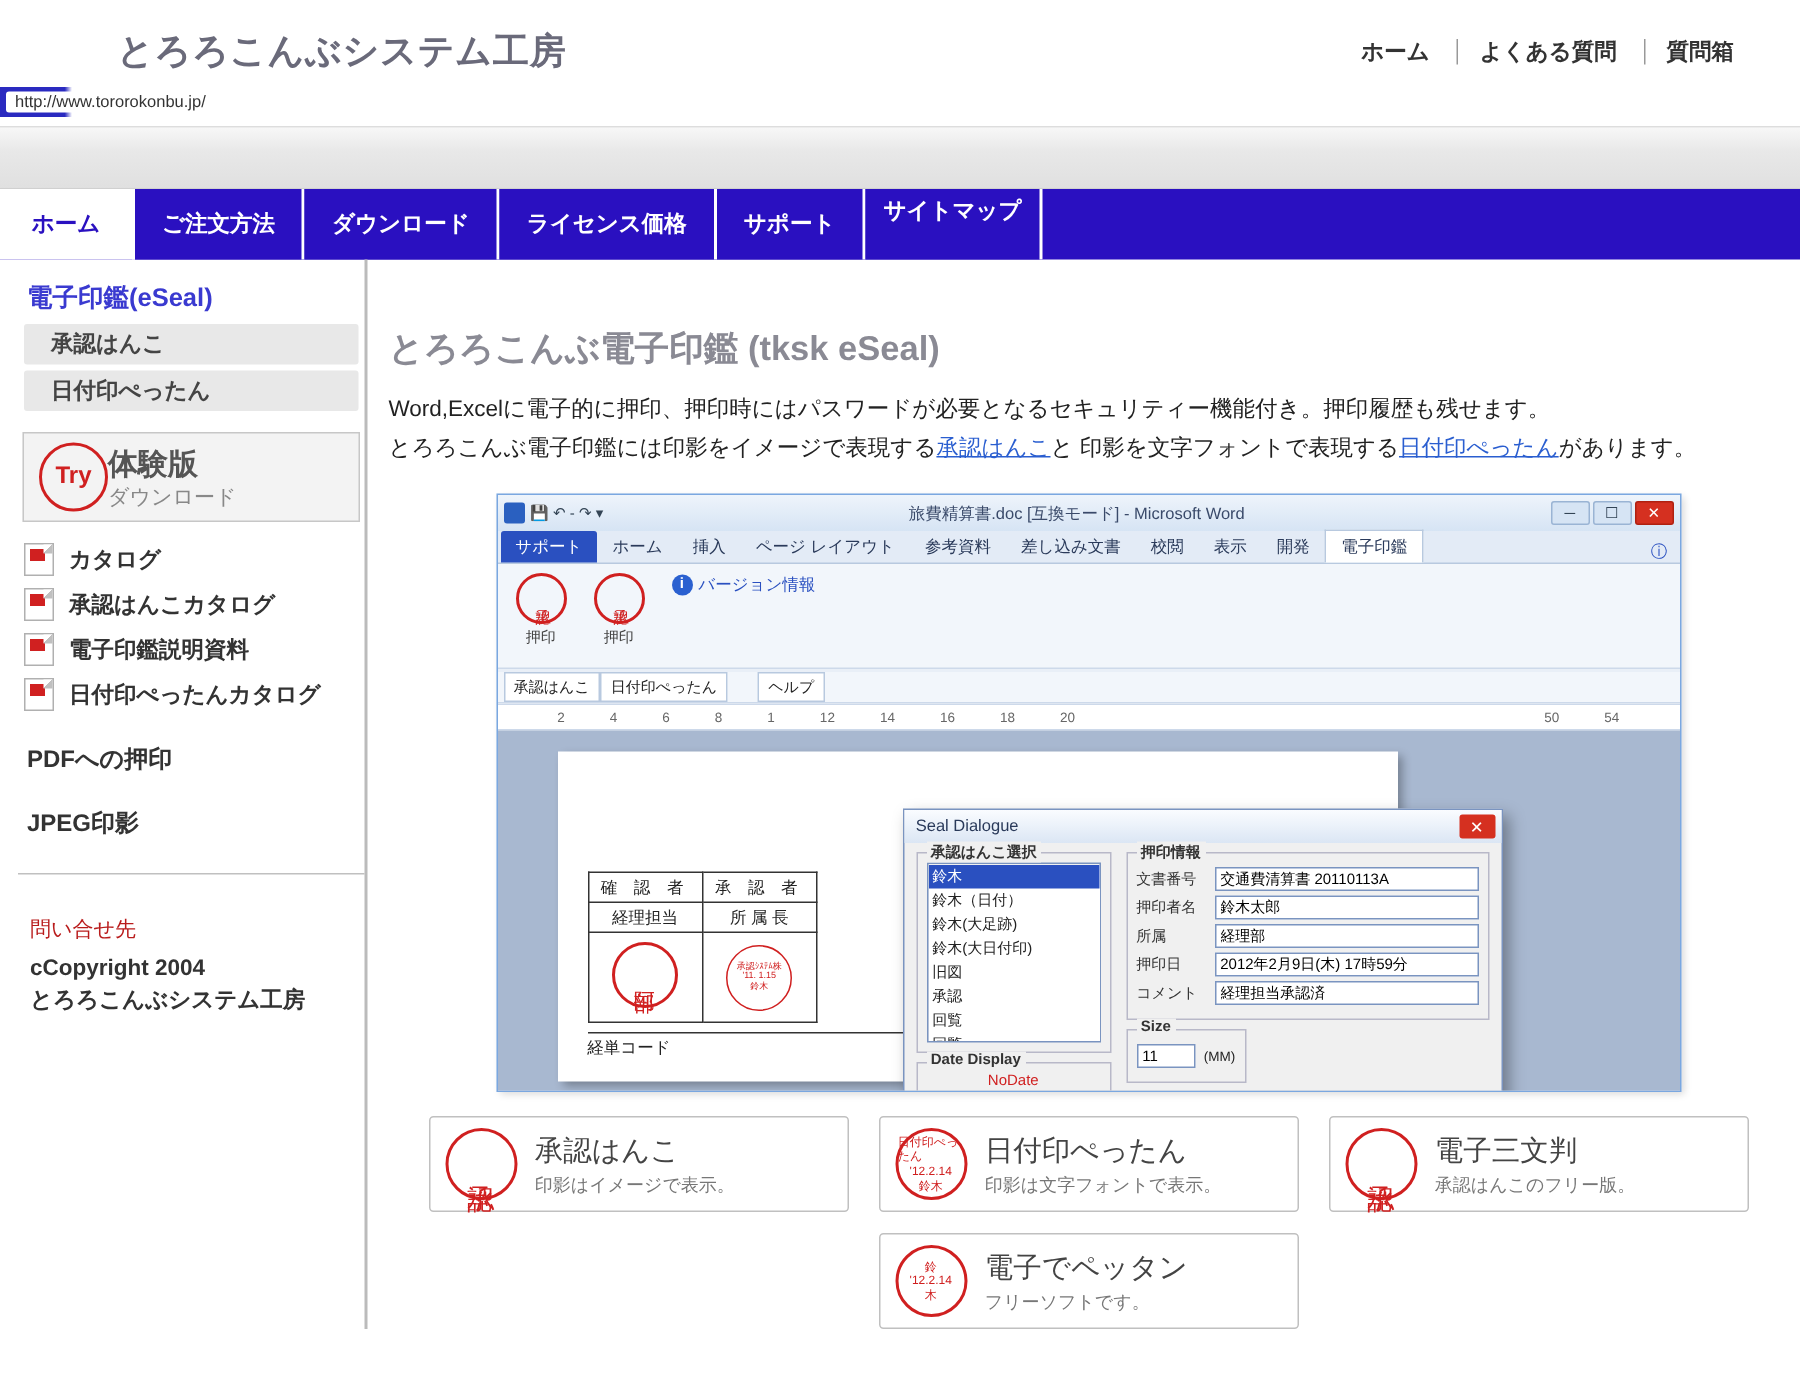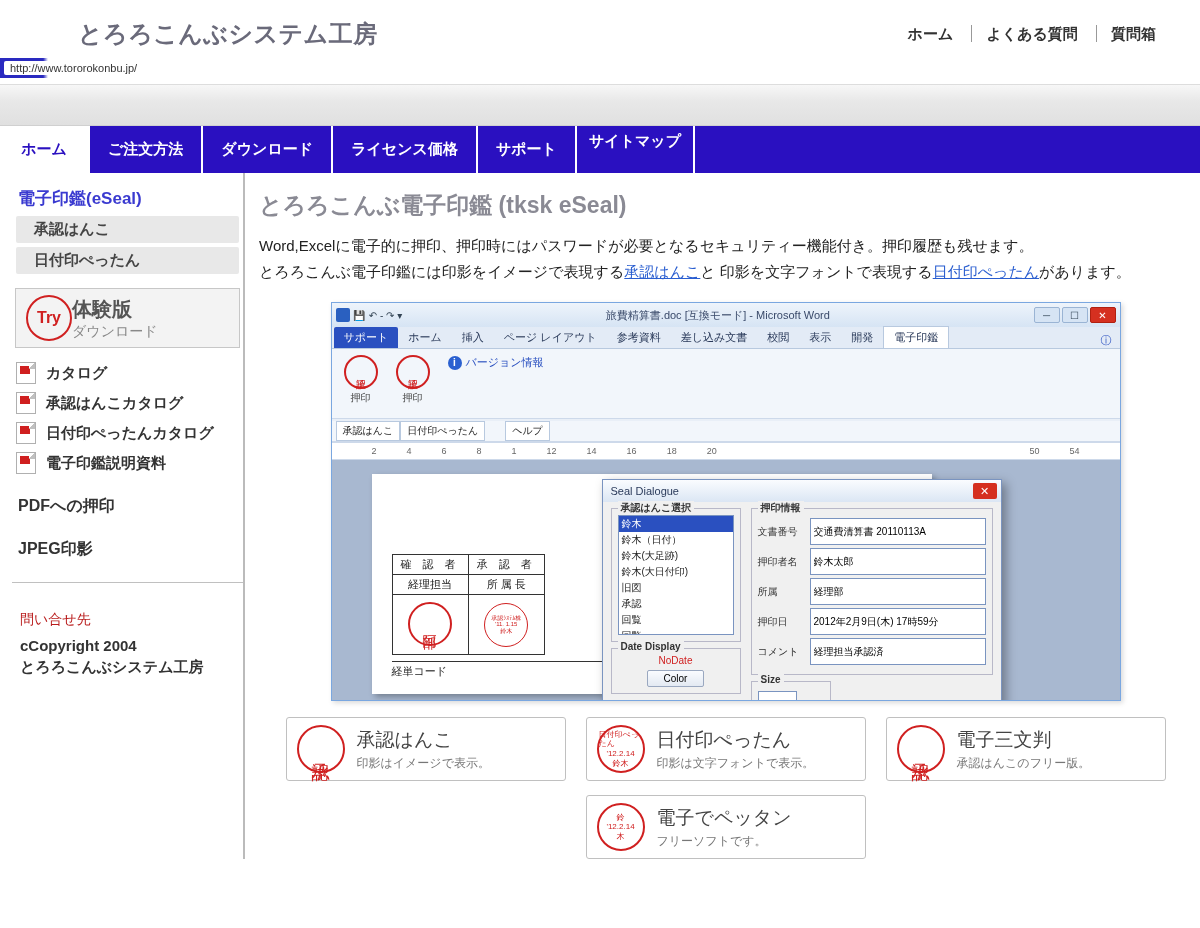--- a/index.html
+++ b/index.html
@@ -21,21 +21,21 @@
 
   
   .mainnav { display: flex; background: #2a10c0; }
   .mainnav .tab { background: #2a10c0; color: #fff; font-weight: bold; padding: 14px 18px; border-right: 2px solid #fff; cursor: pointer; text-align: center; min-width: 90px; }
   .mainnav .tab.active { background: #fff; color: #2a10c0; }
   .mainnav .tab.twoline { padding: 6px 12px; line-height: 1.2; }
 
   
   .body { display: flex; }
   .sidebar { width: 245px; flex-shrink: 0; padding: 10px 0 0 12px; border-right: 2px solid #bbb; }
-  .main { flex: 1; padding: 17px 8px 0 14px; }
+  .main { flex: 1; padding: 44px 8px 0 14px; }
 
   
   .side-cat { font-size: 17px; font-weight: bold; color: #3a3ad0; padding: 4px 6px; }
   .side-sub { background: #e8e8e8; padding: 4px 18px; margin: 2px 4px 4px 4px; font-weight: bold; color: #444; border-radius: 2px; }
   .try-box { display: flex; align-items: center; border: 1px solid #c7c7c7; background: #f3f3f3; padding: 6px 10px; margin: 14px 3px; }
   .try-icon { width: 46px; height: 46px; border: 2px solid #d02020; border-radius: 50%; display: flex; align-items: center; justify-content: center; color: #d02020; font-weight: bold; font-size: 16px; }
   .try-text .t1 { font-size: 20px; color: #555; font-weight: bold; }
   .try-text .t2 { font-size: 14px; color: #888; }
   .side-link { display: flex; align-items: center; gap: 10px; margin: 8px 4px; font-weight: bold; color: #333; }
   .side-link .label { flex: 1; }
@@ -80,34 +80,34 @@
   .doc-area { position: relative; background: #a8b8d0; padding: 14px 0 0 40px; height: 240px; overflow: hidden; }
   .doc-page { background: #fff; width: 560px; height: 220px; box-shadow: 3px 3px 6px rgba(0,0,0,0.3); padding: 80px 20px 10px 20px; }
   .stamp-table { border-collapse: collapse; }
   .stamp-table td { border: 1px solid #333; padding: 2px 8px; font-size: 11px; text-align: center; }
   .stamp-table .cell-h { letter-spacing: 4px; }
   .stamp-cell { height: 60px; vertical-align: middle; }
   .red-stamp { width: 44px; height: 44px; border: 2px solid #d02020; border-radius: 50%; color: #d02020; display: inline-flex; align-items: center; justify-content: center; font-size: 14px; writing-mode: vertical-rl; }
   .date-stamp { width: 44px; height: 44px; border: 1.5px solid #d02020; border-radius: 50%; color: #d02020; display: inline-flex; flex-direction: column; align-items: center; justify-content: center; font-size: 6px; line-height: 1.1; }
 
   
-  .dlg { position: absolute; top: 19px; left: 270px; width: 400px; background: #f0f0f0; border: 1px solid #7a94c0; box-shadow: 4px 4px 10px rgba(0,0,0,0.35); }
+  .dlg { position: absolute; top: 52px; left: 270px; width: 400px; background: #f0f0f0; border: 1px solid #7a94c0; box-shadow: 4px 4px 10px rgba(0,0,0,0.35); }
   .dlg-title { background: linear-gradient(to bottom,#fafcff,#dbe6f4); display: flex; align-items: center; justify-content: space-between; padding: 3px 4px 3px 8px; font-size: 11px; color:#2a3a5a; }
   .dlg-close { width: 24px; height: 16px; background: #d53020; color:#fff; border-radius:2px; display:flex; align-items:center; justify-content:center; font-size:11px; }
   .dlg-body { display: flex; padding: 6px 8px 10px 8px; gap: 10px; }
   .field-group { border: 1px solid #b8b8c8; padding: 6px; position: relative; margin-bottom: 6px; }
   .field-group .legend { position: absolute; top: -8px; left: 6px; background: #f0f0f0; padding: 0 3px; font-size: 10px; color: #333; font-weight: bold; }
   .dlg-left { width: 130px; }
   .dlg-right { flex: 1; }
   .sel-list { border: 1px solid #7a94c0; background: #fff; height: 120px; overflow: auto; font-size: 10px; }
   .sel-list div { padding: 1px 3px; }
   .sel-list .sel { background: #2a50c0; color: #fff; }
   .kv { display: flex; align-items: center; gap: 6px; margin: 3px 0; }
   .kv .k { width: 46px; font-size: 10px; color: #333; }
-  .kv input { flex: 1; border: 1px solid #7a94c0; background: #fff; font-size: 10px; padding: 1px 3px; height: 27px; }
+  .kv input { flex: 1; border: 1px solid #7a94c0; background: #fff; font-size: 10px; padding: 1px 3px; height: 16px; }
   .small-grp { display: flex; gap: 8px; }
   .nodate { color: #d02020; text-align: center; font-size: 10px; }
   .dlg-btn { border: 1px solid #9aa8c0; background: linear-gradient(#fafcff,#e3e9f2); padding: 2px 16px; font-size: 10px; border-radius: 2px; }
 
   
   .cards { display: flex; flex-wrap: wrap; gap: 14px 20px; justify-content: center; margin-top: 16px; }
   .card { width: 280px; height: 64px; border: 1px solid #c0c0c0; border-radius: 3px; display: flex; align-items: center; padding: 6px 10px; gap: 12px; background: #fff; }
   .card .stamp { width: 48px; height: 48px; border: 2.5px solid #d02020; border-radius: 50%; color: #d02020; display: flex; align-items: center; justify-content: center; flex-shrink: 0; }
   .card .stamp.v { writing-mode: vertical-rl; font-size: 18px; line-height: 1; }
   .card .stamp.d { flex-direction: column; font-size: 8px; line-height: 1.2; }
@@ -163,25 +163,25 @@
       <div class="side-link">
         <span class="pdf-icon"></span>
         <span class="label">カタログ</span>
       </div>
       <div class="side-link">
         <span class="pdf-icon"></span>
         <span class="label">承認はんこカタログ</span>
       </div>
       <div class="side-link">
         <span class="pdf-icon"></span>
-        <span class="label">日付印ぺったんカタログ</span>
+        <span class="label">電子印鑑説明資料</span>
       </div>
       <div class="side-link">
         <span class="pdf-icon"></span>
-        <span class="label">電子印鑑説明資料</span>
+        <span class="label">日付印ぺったんカタログ</span>
       </div>
 
       <div class="side-plain">PDFへの押印</div>
       <div class="side-plain">JPEG印影</div>
 
       <hr class="side-sep">
 
       <div class="contact">問い合せ先</div>
       <div class="copyright">
         <span>cCopyright 2004</span><br>

